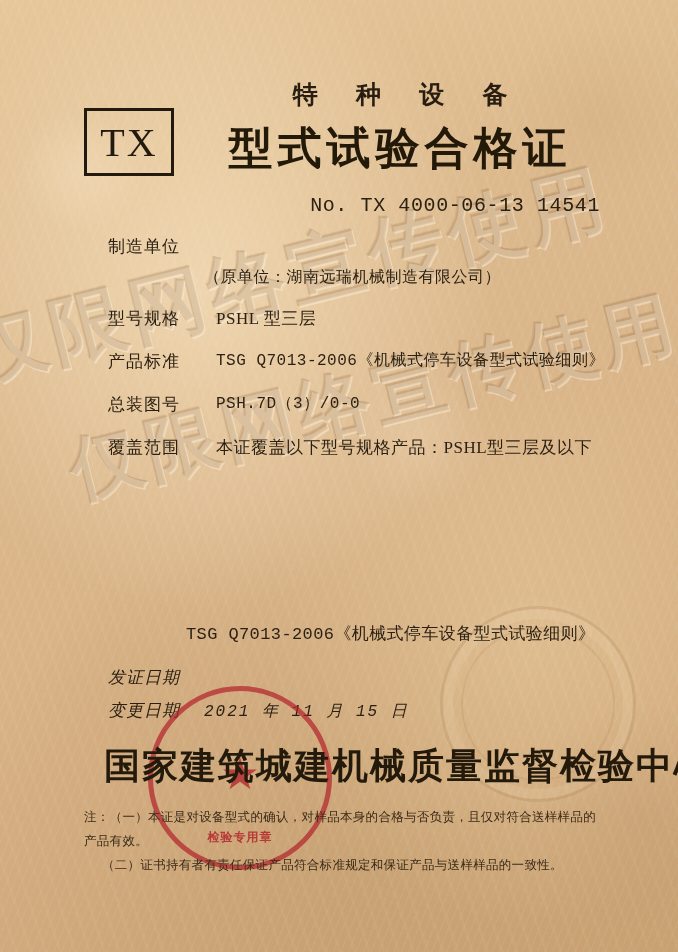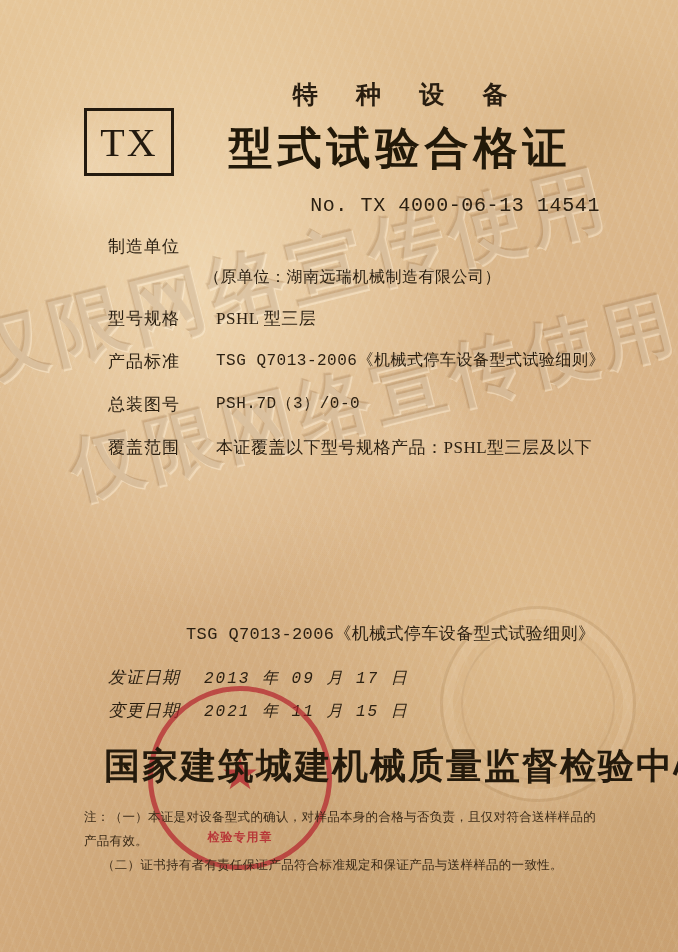--- a/index.html
+++ b/index.html
@@ -341,21 +341,20 @@
       <div class="value">本证覆盖以下型号规格产品：PSHL型三层及以下</div>
     </div>
 
   </div>
 
   <div class="statement-std mono">TSG Q7013-2006《机械式停车设备型式试验细则》</div>
 
   <div class="dates">
     <div class="date-row">
       <div class="label">发证日期</div>
-      <div class="value mono">2013 年  09 月 17 日</div>
     </div>
     <div class="date-row">
       <div class="label">变更日期</div>
       <div class="value mono">2021 年  11 月 15 日</div>
     </div>
   </div>
 
   <div class="red-seal">
     <div class="ring"></div>
     <div class="star">★</div>

